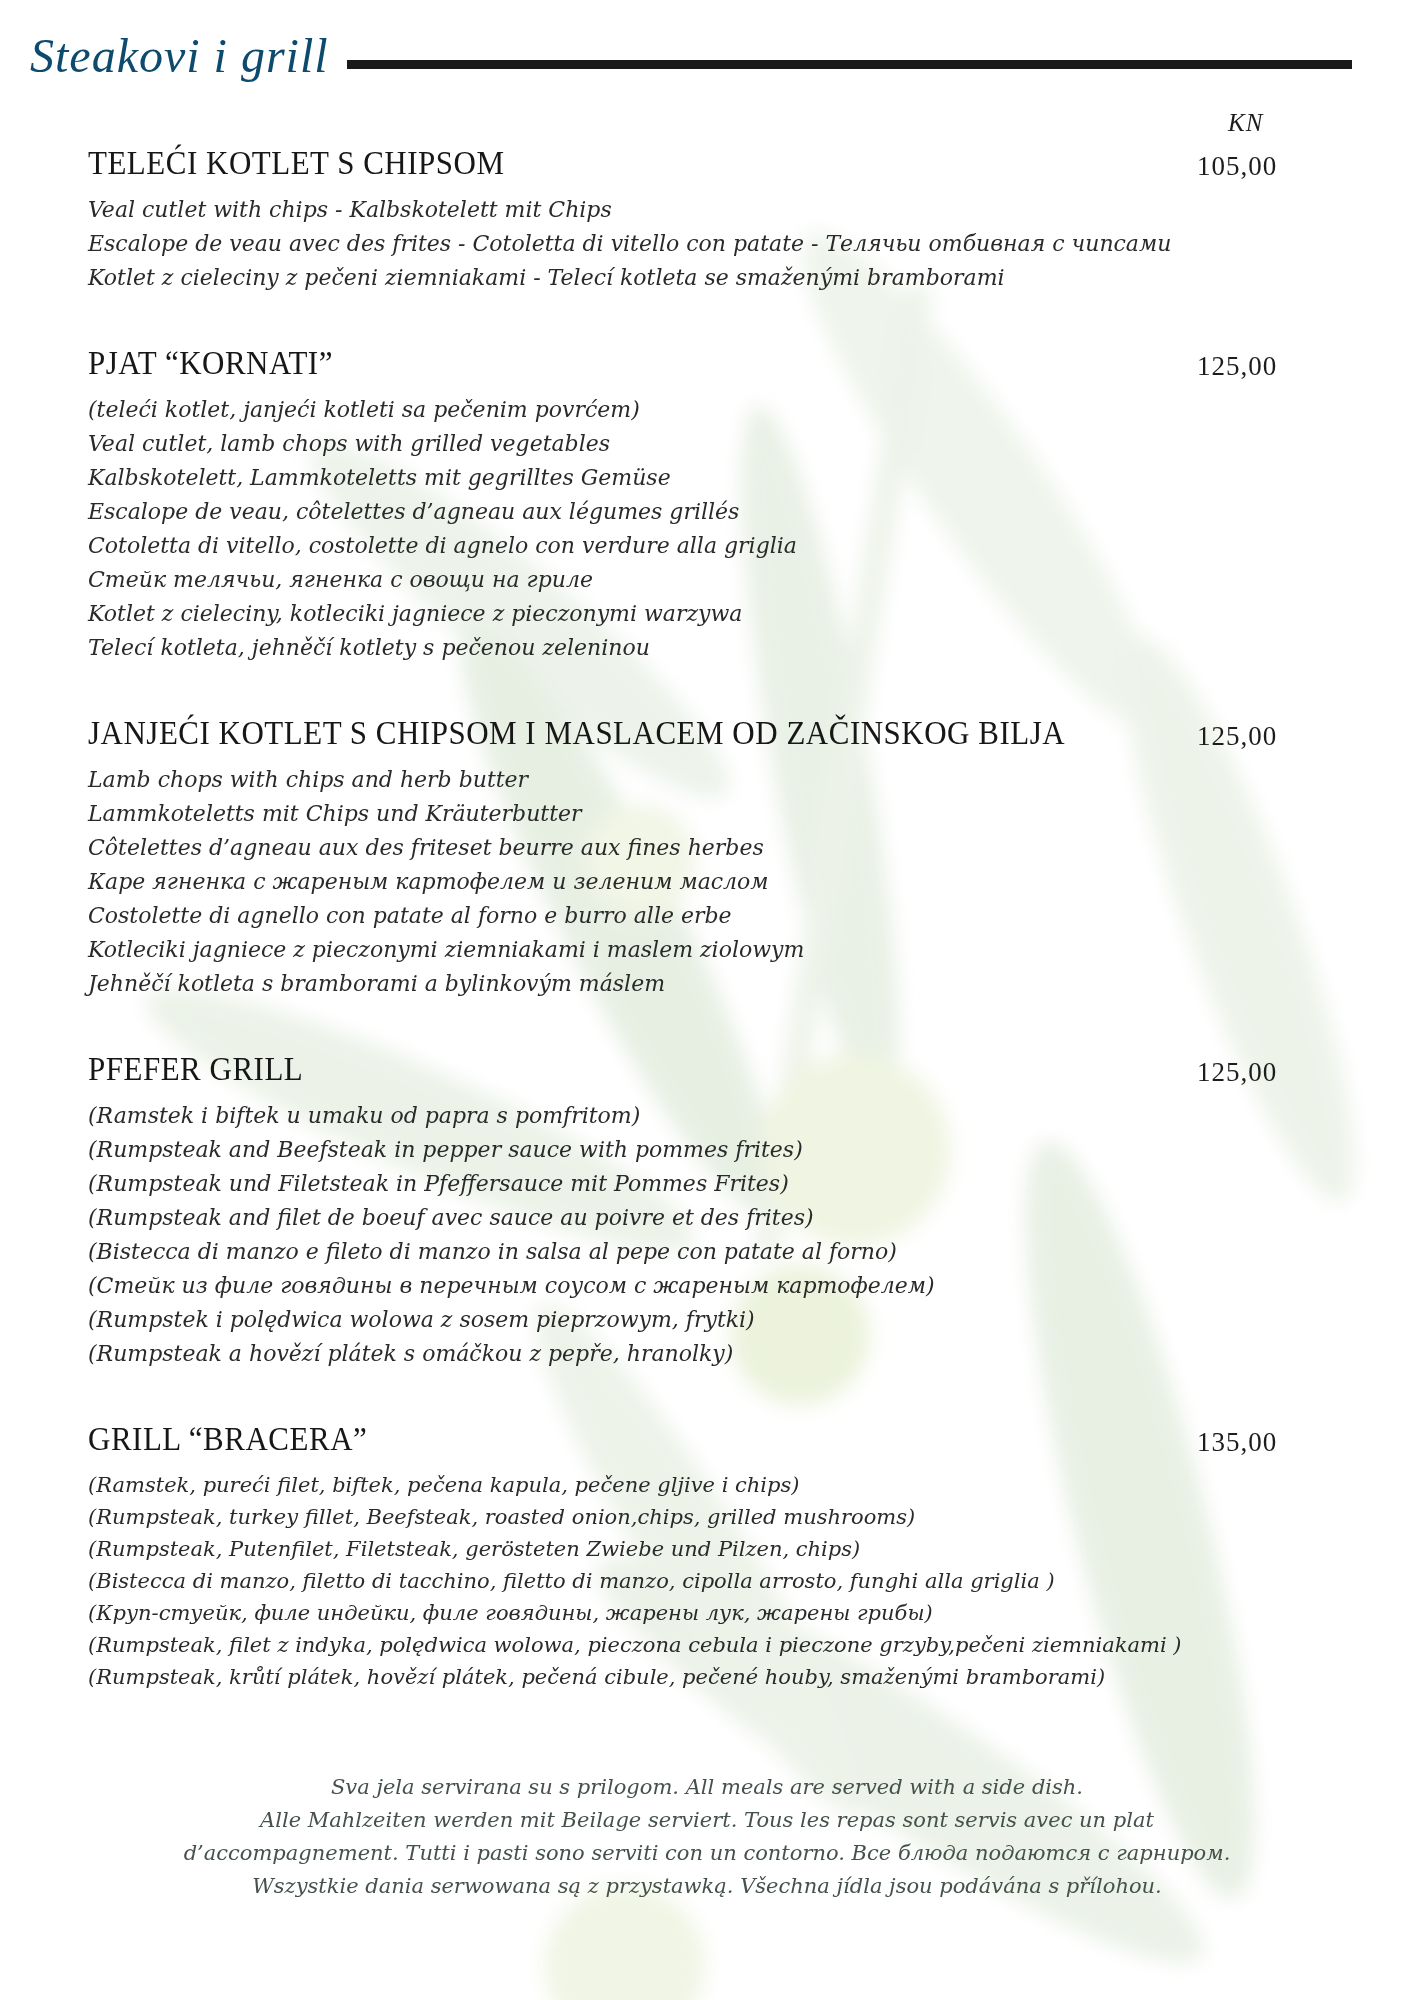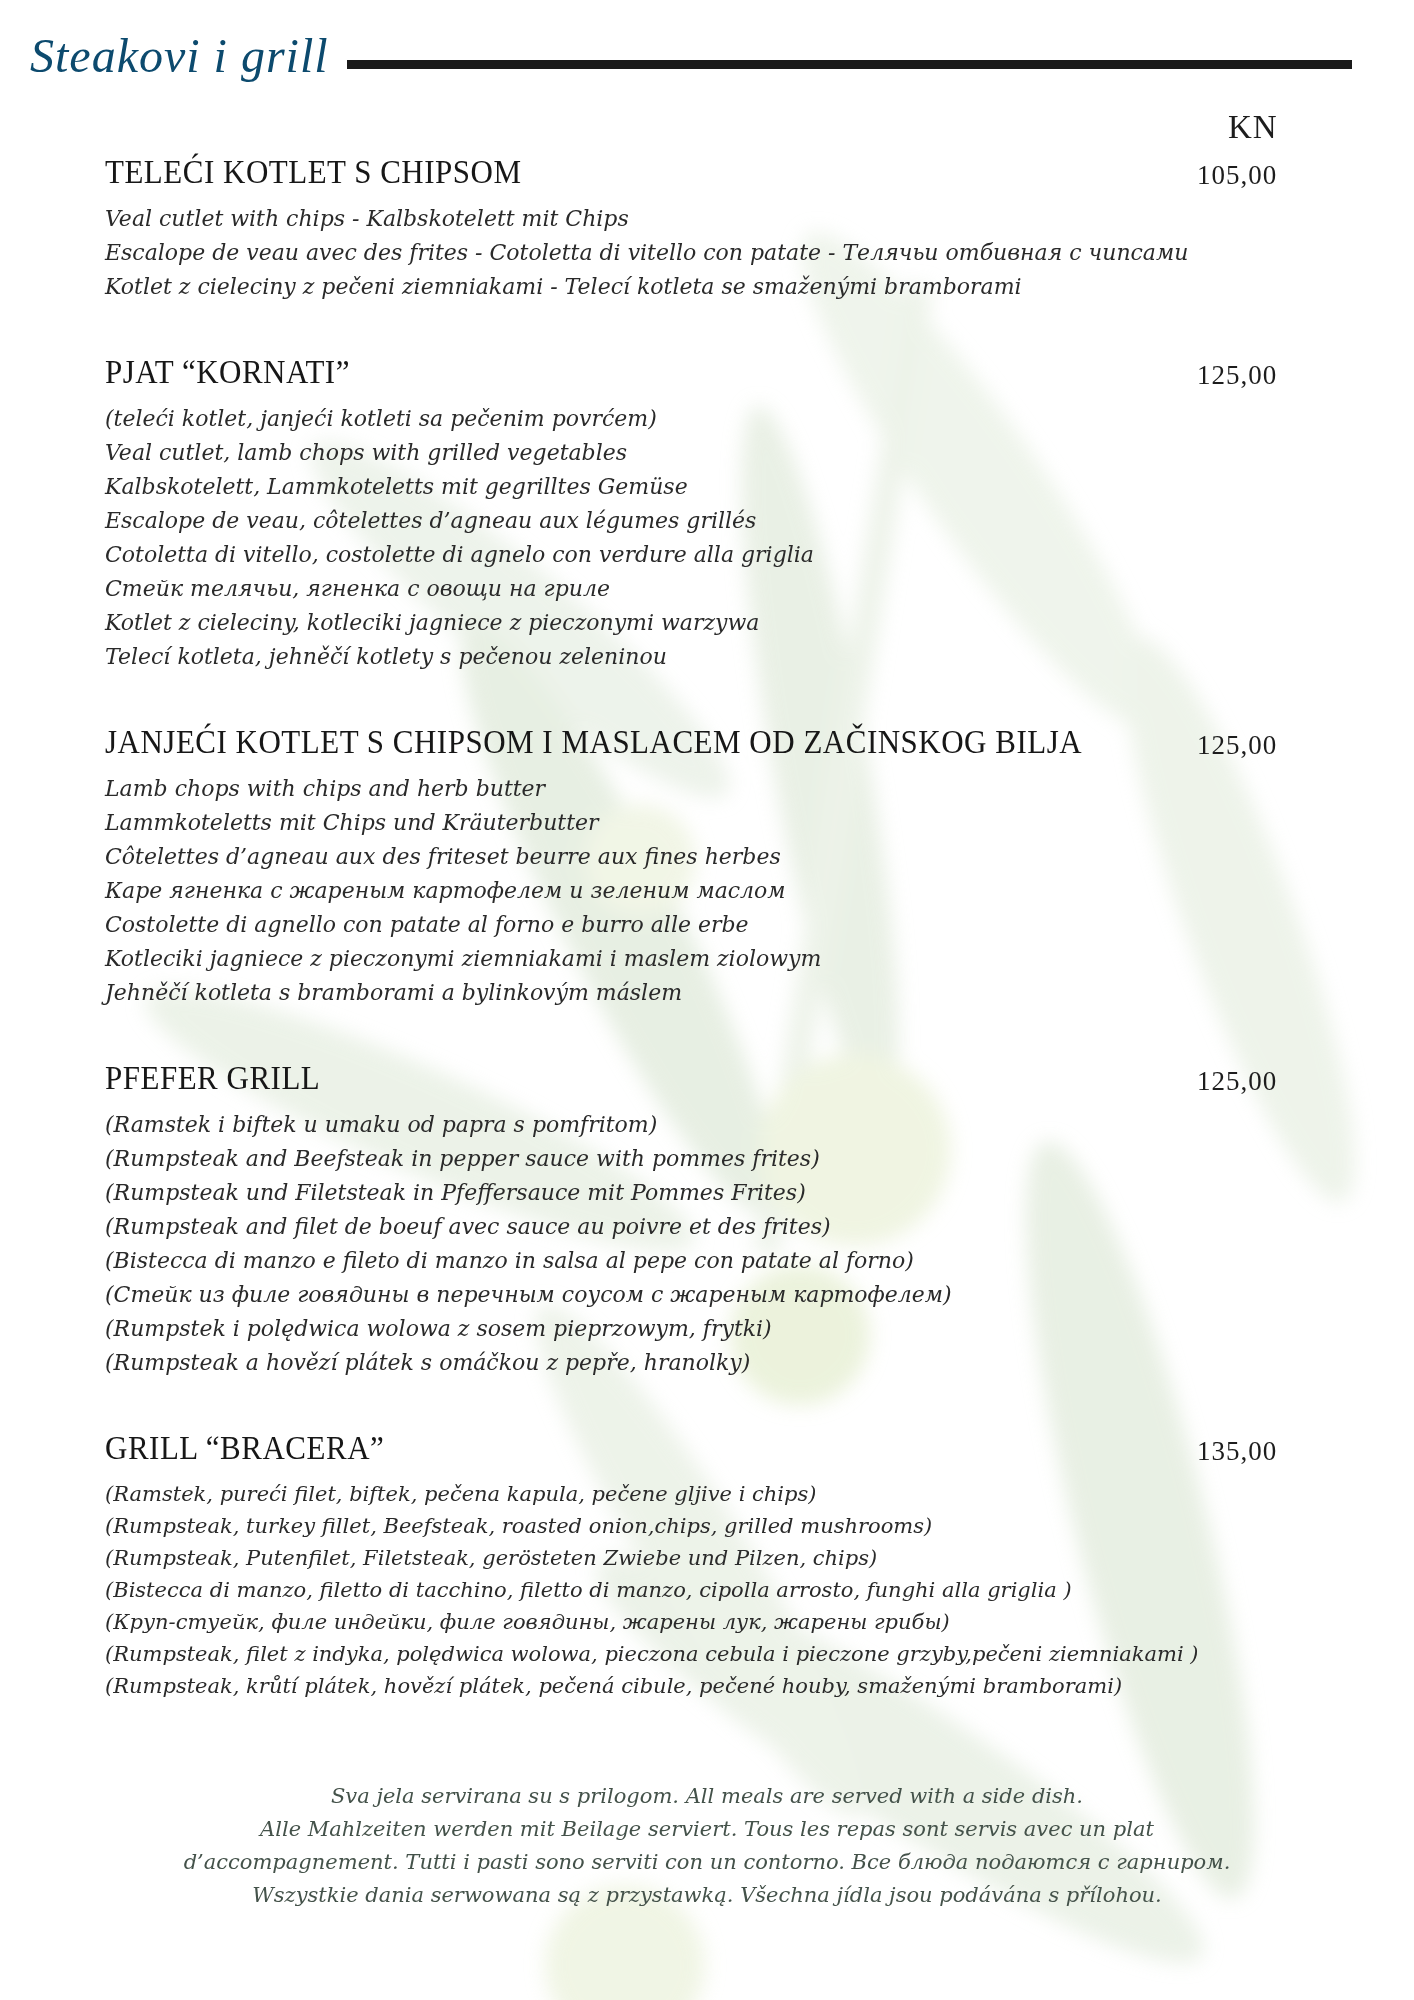--- a/index.html
+++ b/index.html
@@ -41,26 +41,27 @@
     flex: 1;
     height: 9px;
     background: #1a1a1a;
     margin-left: 18px;
     margin-bottom: 14px;
   }
   .currency {
     margin-left: 1228px;
     margin-top: 26px;
     font-family: "Liberation Serif", serif;
-    font-size: 33px;
+    font-size: 25px;
     color: #1d1d1d;
     letter-spacing: 1px;
-  }
-
-  .menu-section { margin-top: 52px; margin-left: 17px; }
+    font-style: italic;
+  }
+
+  .menu-section { margin-top: 52px; }
   .menu-section.first { margin-top: 10px; }
   .sec-head {
     display: flex;
     align-items: baseline;
   }
   .sec-title {
     flex: 1;
     margin-left: 88px;
     font-family: "Liberation Serif", serif;
     font-weight: normal;

